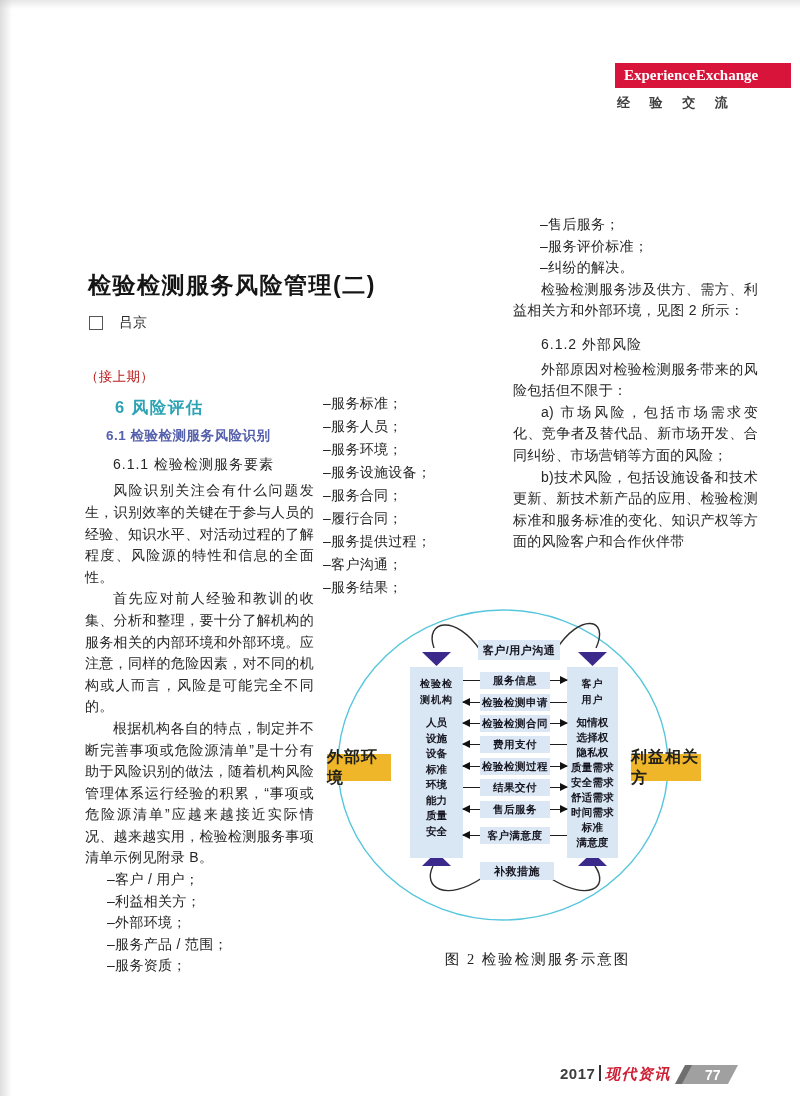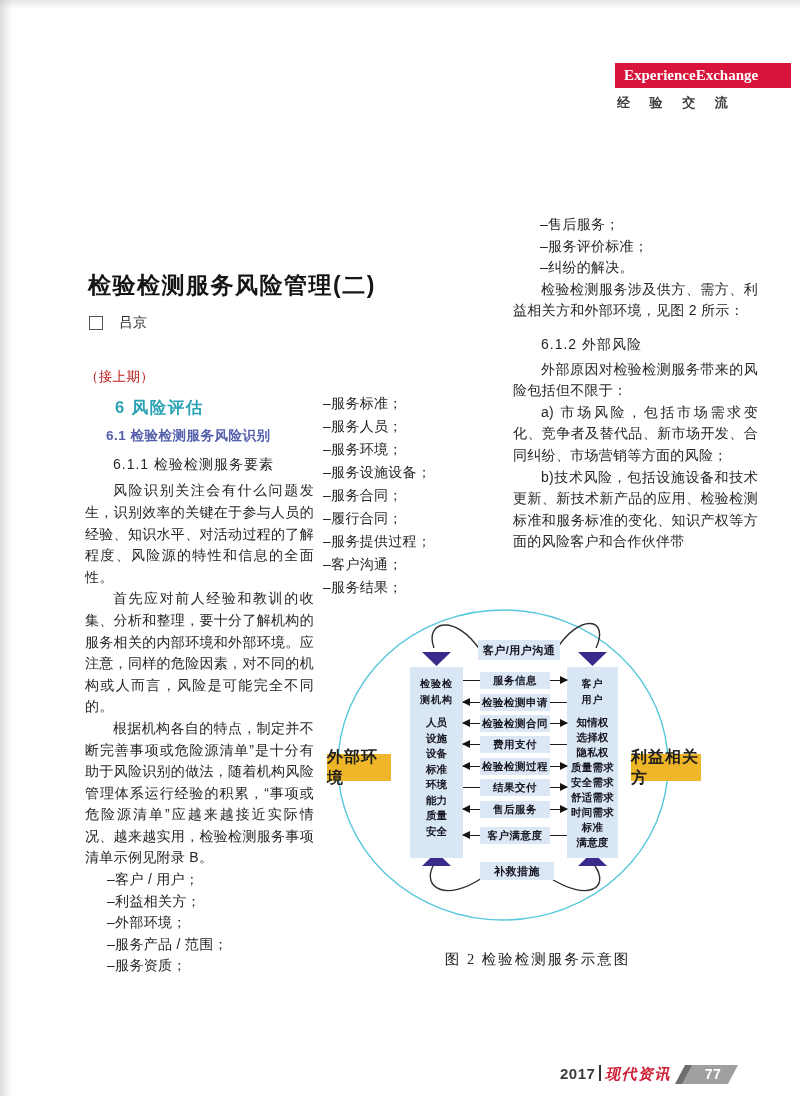--- a/index.html
+++ b/index.html
@@ -78,21 +78,21 @@
   .f-year{font-size:15px;font-weight:600;color:#3c3c3c;letter-spacing:.5px;}
   .f-div{width:1.5px;height:16px;background:#333;margin:0 4px;}
   .f-brand{font-family:"Liberation Serif",serif;font-style:italic;font-weight:700;
         font-size:15px;color:#ce1f34;letter-spacing:1.5px;}
   .f-page{position:relative;margin-left:10px;width:50px;height:19px;}
   .f-page .para{position:absolute;left:6px;top:0;width:46px;height:19px;background:#a0a0a0;
         transform:skewX(-28deg);}
   .f-page .dark{position:absolute;left:-1px;top:0;width:12px;height:19px;background:#6f6f6f;
         transform:skewX(-28deg);}
   .f-page .num{position:absolute;left:14px;top:0;width:36px;height:19px;color:#fff;
-        font-size:14px;font-weight:700;display:flex;align-items:center;justify-content:center;font-family:Liberation Mono, monospace;}
+        font-size:14px;font-weight:700;display:flex;align-items:center;justify-content:center;}
 </style>
 </head>
 <body>
 
 <div class="page">
   <div class="edge-left"></div>
   <div class="edge-top"></div>
 
   <div class="hdr-bar">
     <span>ExperienceExchange</span>

